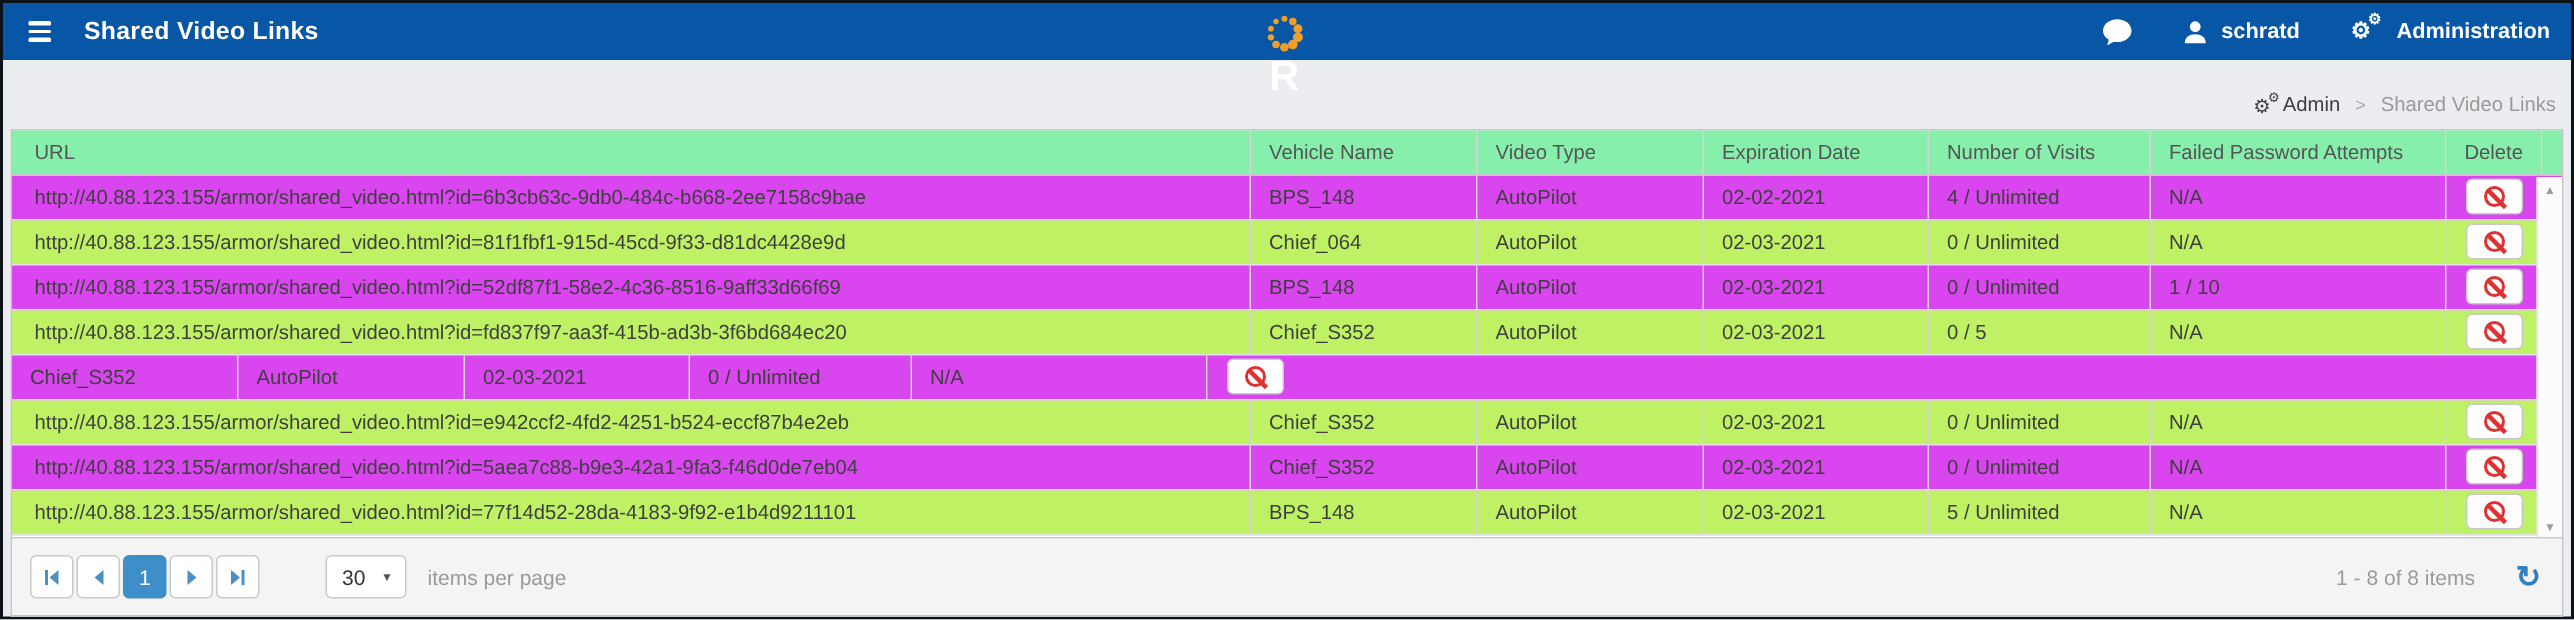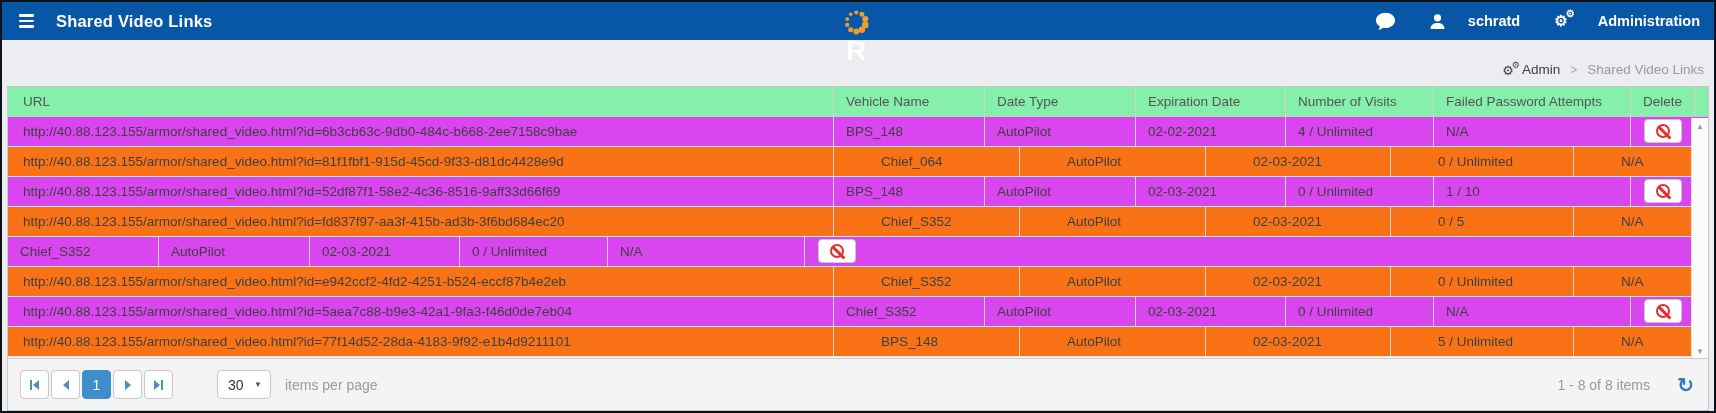--- a/index.html
+++ b/index.html
@@ -9,21 +9,21 @@
 
   
   .topbar { height:38px; background:#0857a6; display:flex; align-items:center; position:relative; flex:none; }
   .nav-left { display:flex; align-items:center; gap:20px; padding-left:15px; }
   .hamburger { background:none; border:none; cursor:pointer; display:flex; flex-direction:column; gap:3px; padding:2px; }
   .hamburger .hb { width:15px; height:2.5px; background:#fff; border-radius:1px; }
   .page-title { color:#fff; font-size:16.5px; font-weight:600; letter-spacing:0.2px; }
   .logo { position:absolute; left:50%; top:50%; transform:translate(-52%,-50%); display:flex; align-items:center; color:#fff; font-size:28px; font-weight:bold; letter-spacing:1px;flex-direction:column; }
   .logo-o { margin:2px 1px 0 1px; }
   .nav-right { margin-left:auto; display:flex; align-items:center; gap:34px; padding-right:14px; }
-  .nav-item { background:none; border:none; cursor:pointer; display:flex; align-items:center; gap:23px; color:#fff; font-size:14.5px; font-weight:600; font-family:"Liberation Sans",sans-serif; }
+  .nav-item { background:none; border:none; cursor:pointer; display:flex; align-items:center; gap:10px; color:#fff; font-size:14.5px; font-weight:600; font-family:"Liberation Sans",sans-serif; }
   .cogs { position:relative; display:inline-block; line-height:1; }
   .cogs .cog-big { font-size:15px; }
   .cogs .cog-small { position:absolute; font-size:10px; top:-4px; right:-7px; }
   .cogs.white { color:#fff; margin-right:7px; }
   .cogs.dark { color:#444; font-size:13px; margin-right:8px; }
   .cogs.dark .cog-big { font-size:13px; }
   .cogs.dark .cog-small { font-size:9px; top:-3px; right:-6px; }
 
   
   .breadcrumb { height:46px; display:flex; align-items:flex-end; justify-content:flex-end; padding:0 10px 9px 0; font-size:13.5px; }
@@ -40,21 +40,21 @@
   .col-vehicle { width:151px; flex:none; }
   .col-type { width:151px; flex:none; }
   .col-expiration { width:150px; flex:none; }
   .col-visits { width:148px; flex:none; }
   .col-failed { width:197px; flex:none; }
   .col-delete { width:63px; flex:none; border-right:none; justify-content:center; }
   .head-spacer { width:17px; flex:none; border-left:1px solid #d4d4d4; }
 
   .gbody { flex:1; overflow:hidden; }
   .trow { display:flex; height:30px; border-bottom:1px solid #e2e2e2; background:#d946ef; }
-  .trow.alt { background:#f97316;gap:35px; }
+  .trow.alt { background:#bef264; }
   .trow .cell { color:#3f3f3f; }
   .del-btn { width:38px; height:24px; background:#fff; border:1px solid #c8c8c8; border-radius:4px; cursor:pointer; display:flex; align-items:center; justify-content:center; }
   .no-icon { width:14px; height:14px; border:2.5px solid #e03030; border-radius:50%; position:relative; display:inline-block; }
   .no-icon::after { content:''; position:absolute; left:-2px; top:4.5px; width:17px; height:2.5px; background:#e03030; transform:rotate(45deg); }
 
   
   .vscroll { position:absolute; top:31px; right:0; width:17px; height:242px; background:#fbfbfc; border-left:1px solid #e0e0e0; display:flex; flex-direction:column; justify-content:space-between; align-items:center; }
   .varrow { font-size:8px; color:#9b9b9b; padding:4px 0; cursor:pointer; user-select:none; }
 
   
@@ -129,21 +129,21 @@
     <span class="cogs dark"><span class="cog-big">⚙</span><span class="cog-small">⚙</span></span>
     <a class="bc-admin">Admin</a>
     <span class="bc-sep">&gt;</span>
     <span class="bc-current">Shared Video Links</span>
   </div>
 
   <div class="grid">
     <div class="ghead">
       <div class="cell col-url">URL</div>
       <div class="cell col-vehicle">Vehicle Name</div>
-      <div class="cell col-type">Date Type</div>
+      <div class="cell col-type">Video Type</div>
       <div class="cell col-expiration">Expiration Date</div>
       <div class="cell col-visits">Number of Visits</div>
       <div class="cell col-failed">Failed Password Attempts</div>
       <div class="cell col-delete">Delete</div>
       <div class="head-spacer"></div>
     </div>
 
     <div class="gbody">
         <div class="trow">
           <div class="cell col-url">http://40.88.123.155/armor/shared_video.html?id=6b3cb63c-9db0-484c-b668-2ee7158c9bae</div>

